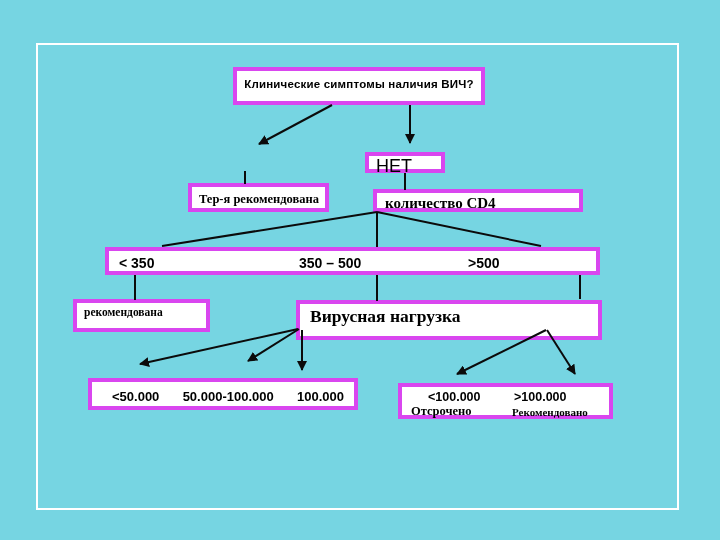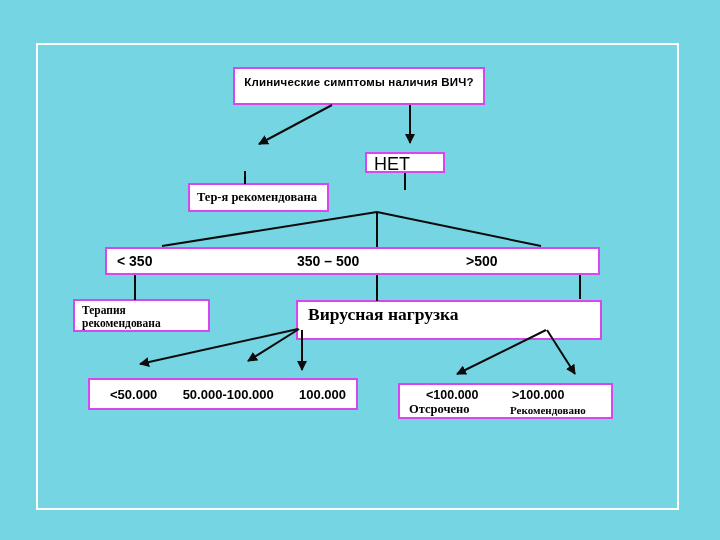--- a/index.html
+++ b/index.html
@@ -5,21 +5,21 @@
   html,body{margin:0;padding:0;background:#76D5E2;}
   #slide{
     position:relative;width:720px;height:540px;background:#76D5E2;
     font-family:"Liberation Sans",sans-serif;overflow:hidden;
   }
   #frame{
     position:absolute;left:36px;top:43px;width:639px;height:463px;
     border:2px solid #ffffff;
   }
   .box{
-    position:absolute;background:#ffffff;border:2px solid #d946ef;
+    position:absolute;background:#ffffff;border:4px solid #d946ef;
     box-sizing:border-box;color:#000;
   }
   .serif{font-family:"Liberation Serif",serif;}
   
   .b-question{left:233px;top:67px;width:252px;height:38px;text-align:center;}
   .b-question span{display:block;padding-top:7px;font-size:11.5px;font-weight:bold;letter-spacing:0.2px;}
   
   .b-yes{left:212px;top:151px;width:80px;height:21px;overflow:visible;}
   .b-yes span{position:absolute;left:8px;top:2px;font-size:18px;line-height:22px;}
   .b-no{left:365px;top:152px;width:80px;height:21px;overflow:visible;}
@@ -101,29 +101,31 @@
 
 
   <div class="box b-no">
     <span>НЕТ</span>
   </div>
 
   <div class="box b-ter serif">
     <span>Тер-я рекомендована</span>
   </div>
 
+  <div class="box b-cd4 serif">
+    <span>количество CD4</span>
+  </div>
 
   <div class="box b-row">
     <span class="r-low">&lt; 350</span>
     <span class="r-mid">350 – 500</span>
     <span class="r-high">&gt;500</span>
   </div>
 
   <div class="box b-therapy serif">
-    <div>Терапия</div>
     <div>рекомендована</div>
   </div>
 
   <div class="box b-viral serif">
     <span>Вирусная нагрузка</span>
   </div>
 
   <div class="box b-vl">
     <div class="inner">
       <span>&lt;50.000</span>

